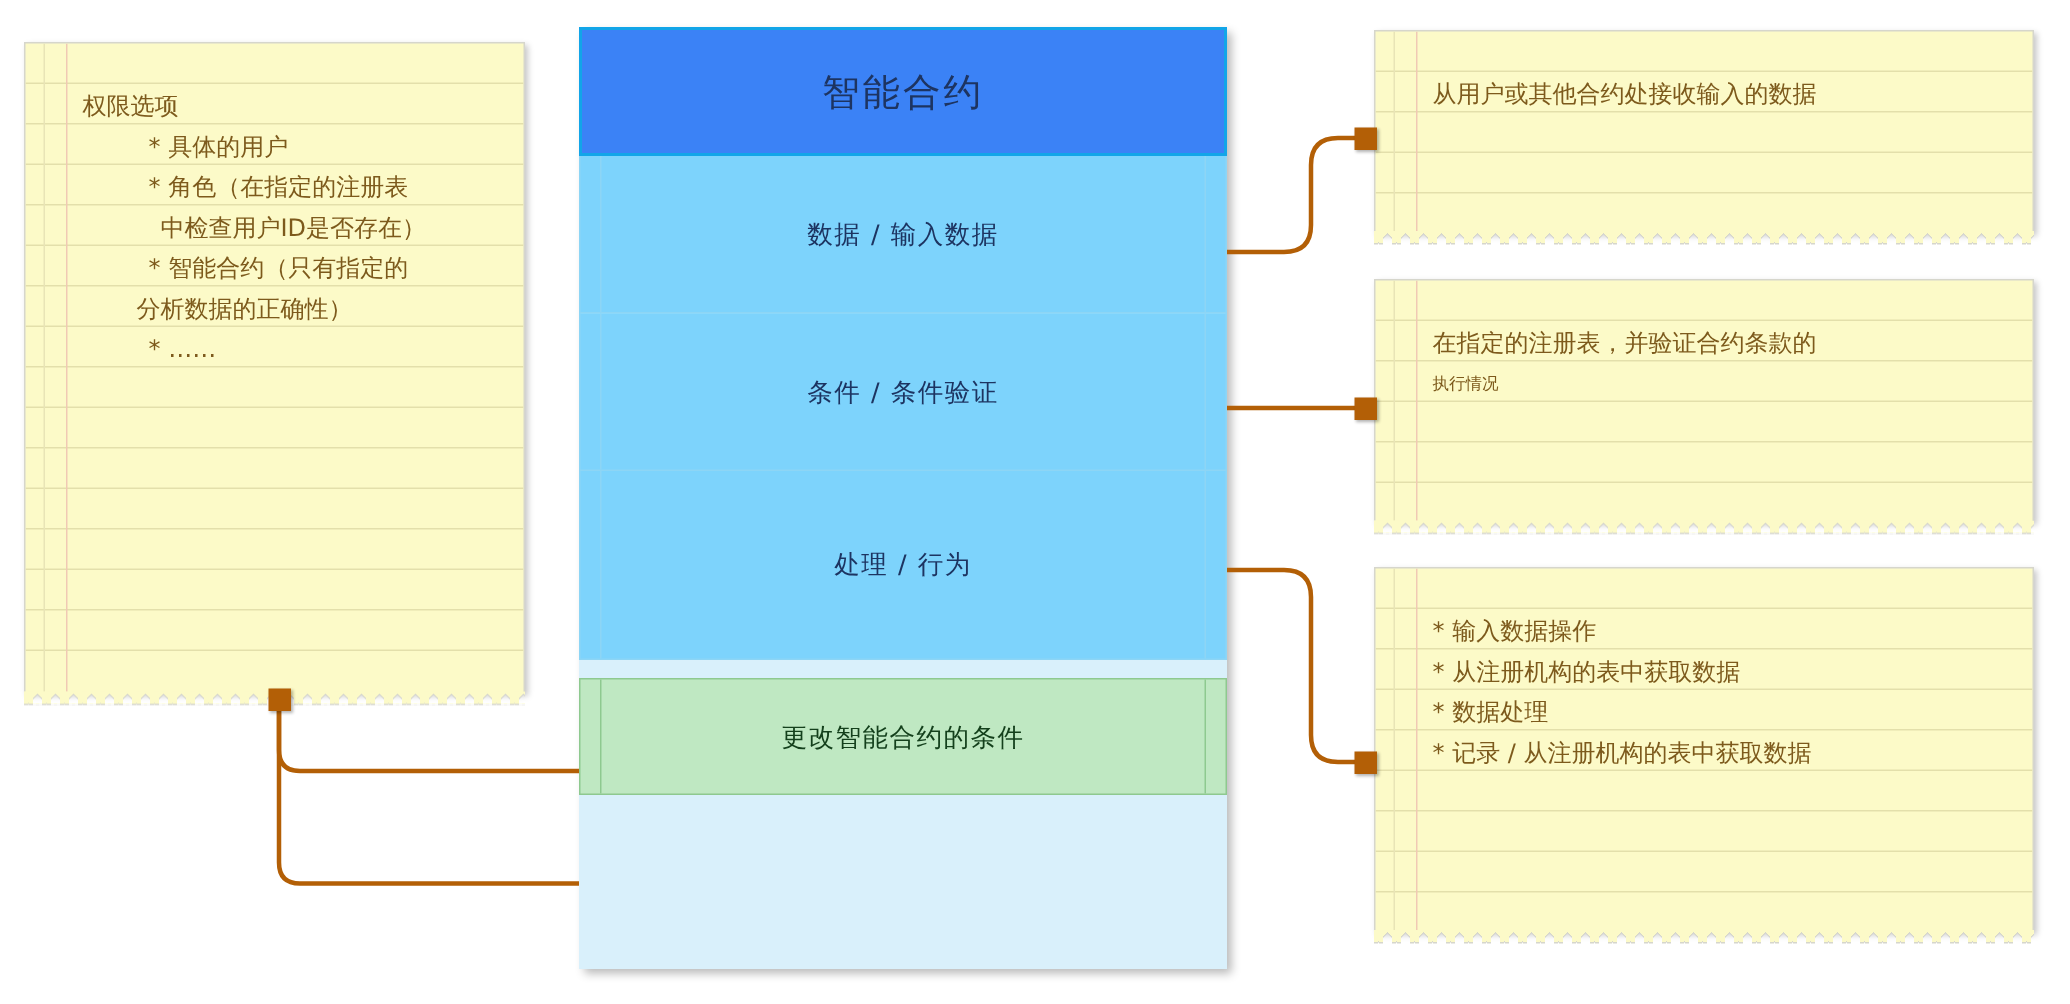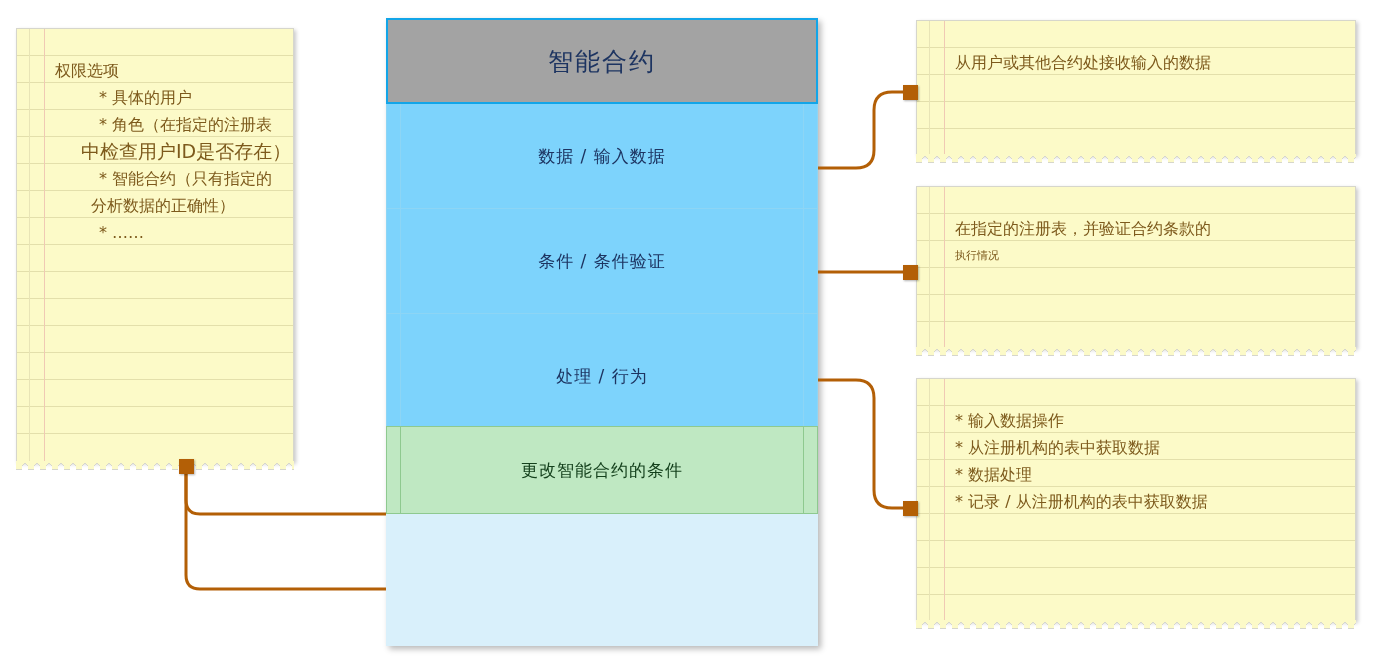--- a/index.html
+++ b/index.html
@@ -51,21 +51,21 @@
 
   
   #scbox{
     position:absolute;
     box-sizing:border-box;
     box-shadow:3px 3px 6px rgba(0,0,0,.28);
     background:#d9f0fb;
   }
   #sc-header{
     position:absolute;left:0;right:0;top:0;
-    background:#a3a3a3;
+    background:#3b82f6;
     border:2px solid #12a5e8;
     box-sizing:border-box;
     display:flex;align-items:center;justify-content:center;
     color:#1d3461;
     font-size:25px;
     letter-spacing:2px;
   }
   .sc-row{
     position:absolute;left:0;right:0;
     box-sizing:border-box;
@@ -99,21 +99,21 @@
     position:absolute;width:15px;height:15px;
     background:#b35f06;
     box-shadow:1px 1px 2px rgba(0,0,0,.3);
   }
 </style>
 </head>
 <body>
 
 <div id="canvas">
 
-  <div class="note" id="left-note" style="left:16px;top:28px;width:278px;height:434px;">
+  <div class="note" id="left-note" style="left:16px;top:28px;width:334px;height:434px;">
     <div class="rules">
       <div class="rule" style="top:26px"></div>
       <div class="rule" style="top:53px"></div>
       <div class="rule" style="top:80px"></div>
       <div class="rule" style="top:107px"></div>
       <div class="rule" style="top:134px"></div>
       <div class="rule" style="top:161px"></div>
       <div class="rule" style="top:188px"></div>
       <div class="rule" style="top:215px"></div>
       <div class="rule" style="top:242px"></div>
@@ -124,21 +124,21 @@
       <div class="rule" style="top:377px"></div>
       <div class="rule" style="top:404px"></div>
       <div class="margin2" style="left:12px"></div>
       <div class="margin" style="left:27px"></div>
     </div>
     <div class="zig-shadow"></div>
     <div class="zig"></div>
     <div class="txt" style="position:absolute;left:38px;top:28px;font-size:16px;">权限选项</div>
     <div class="txt" style="position:absolute;left:82px;top:55px;font-size:16px;">* 具体的用户</div>
     <div class="txt" style="position:absolute;left:82px;top:82px;font-size:16px;">* 角色（在指定的注册表</div>
-    <div class="txt" style="position:absolute;left:64px;top:109px;font-size:19px;">中检查用户ID是否存在）</div>
+    <div class="txt" style="position:absolute;left:90px;top:109px;font-size:16px;">中检查用户ID是否存在）</div>
     <div class="txt" style="position:absolute;left:82px;top:136px;font-size:16px;">* 智能合约（只有指定的</div>
     <div class="txt" style="position:absolute;left:74px;top:163px;font-size:16px;">分析数据的正确性）</div>
     <div class="txt" style="position:absolute;left:82px;top:190px;font-size:16px;">* ……</div>
   </div>
 
   <div id="scbox" style="left:386px;top:18px;width:432px;height:628px;">
     <div id="sc-header" style="height:86px;">
       <span>智能合约</span>
     </div>
 
@@ -153,21 +153,21 @@
       <div class="inner-r" style="right:13px"></div>
       <span>条件 / 条件验证</span>
     </div>
 
     <div class="sc-row blue" style="top:296px;height:126px;">
       <div class="inner-l" style="left:13px"></div>
       <div class="inner-r" style="right:13px"></div>
       <span>处理 / 行为</span>
     </div>
 
-    <div class="sc-row green first-green" style="top:408px;height:88px;">
+    <div class="sc-row green first-green" style="top:434px;height:78px;">
       <div class="inner-l" style="left:13px"></div>
       <div class="inner-r" style="right:13px"></div>
       <span>更改智能合约的条件</span>
     </div>
 
   </div>
 
   <div class="note" style="left:916px;top:20px;width:440px;height:135px;">
     <div class="rules">
       <div class="rule" style="top:26px"></div>

